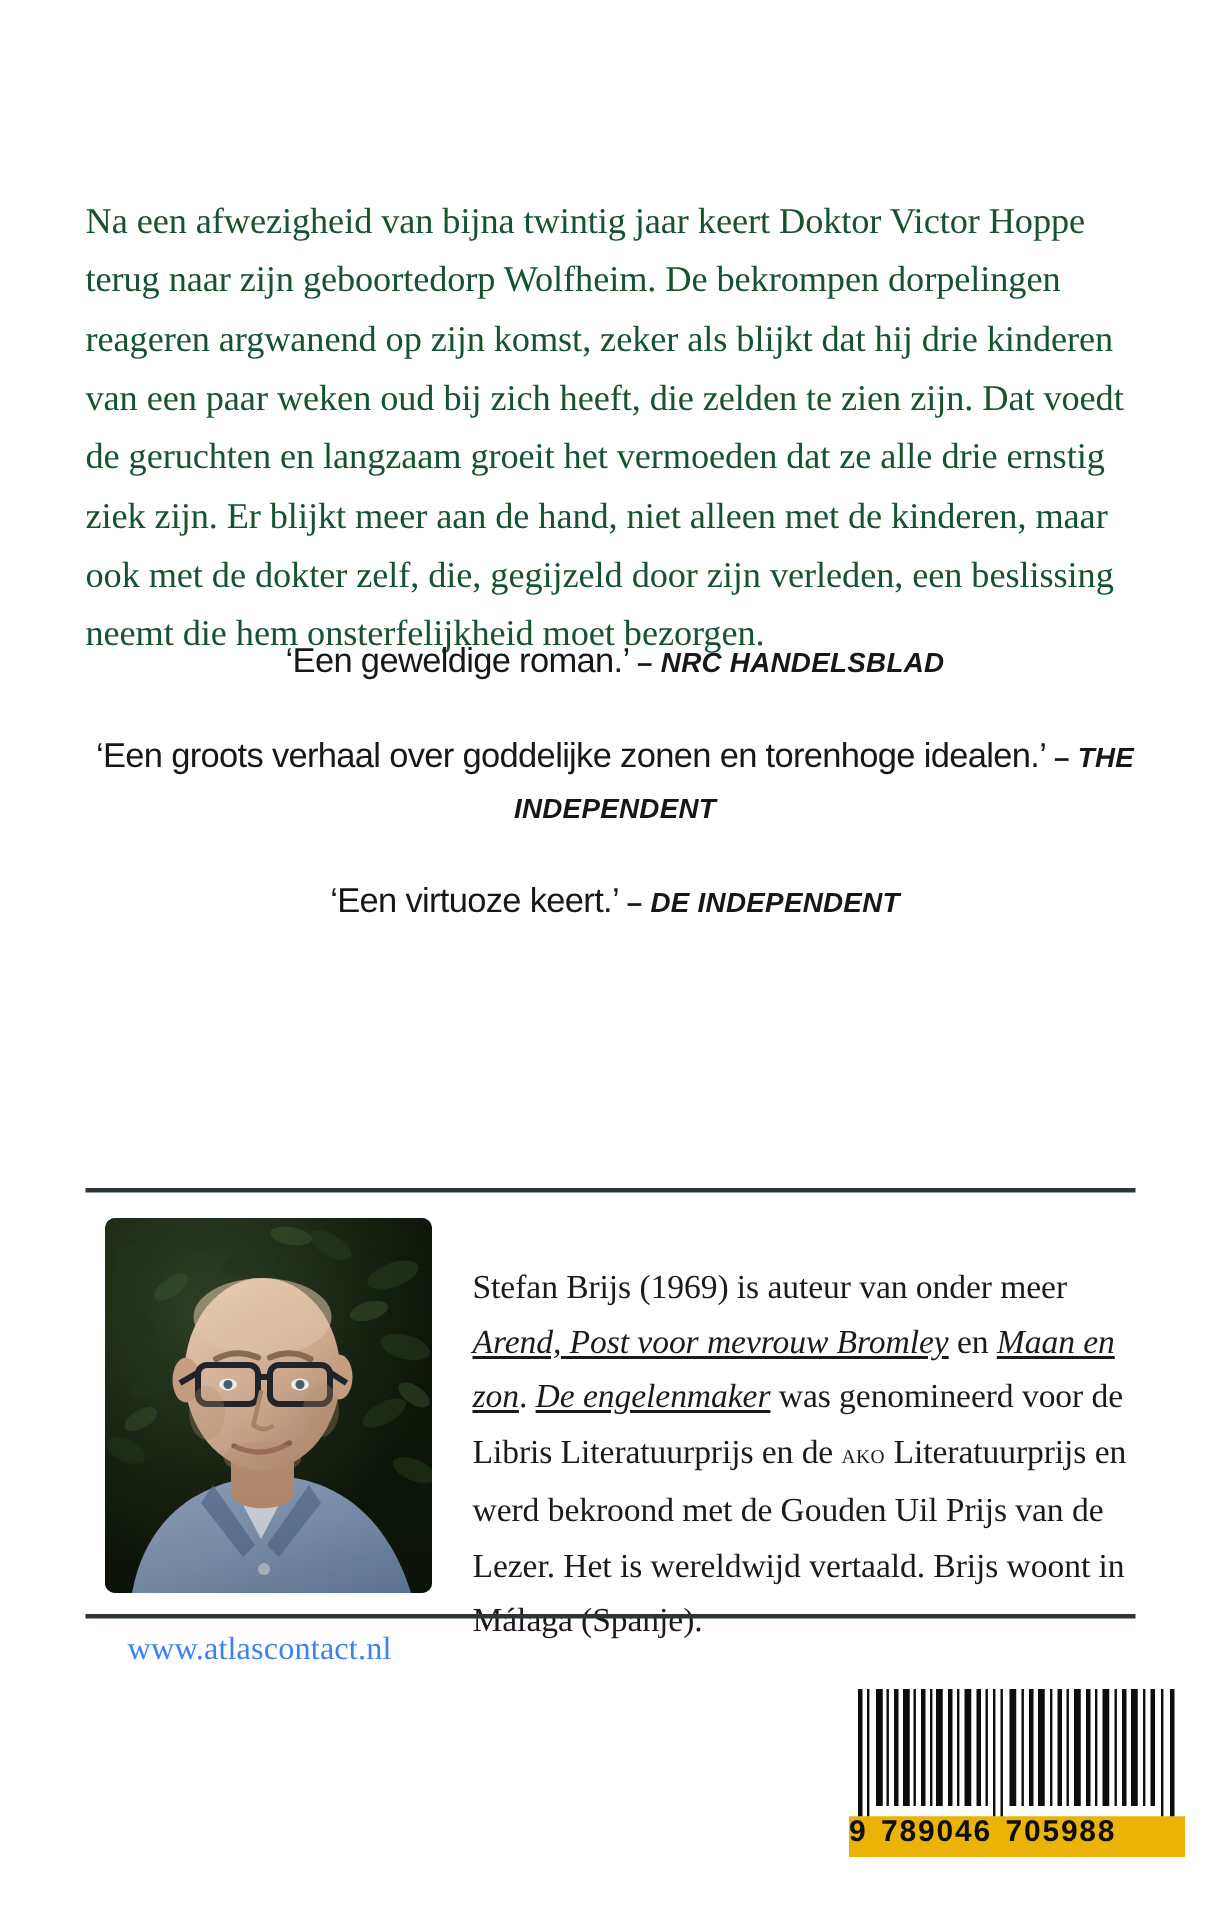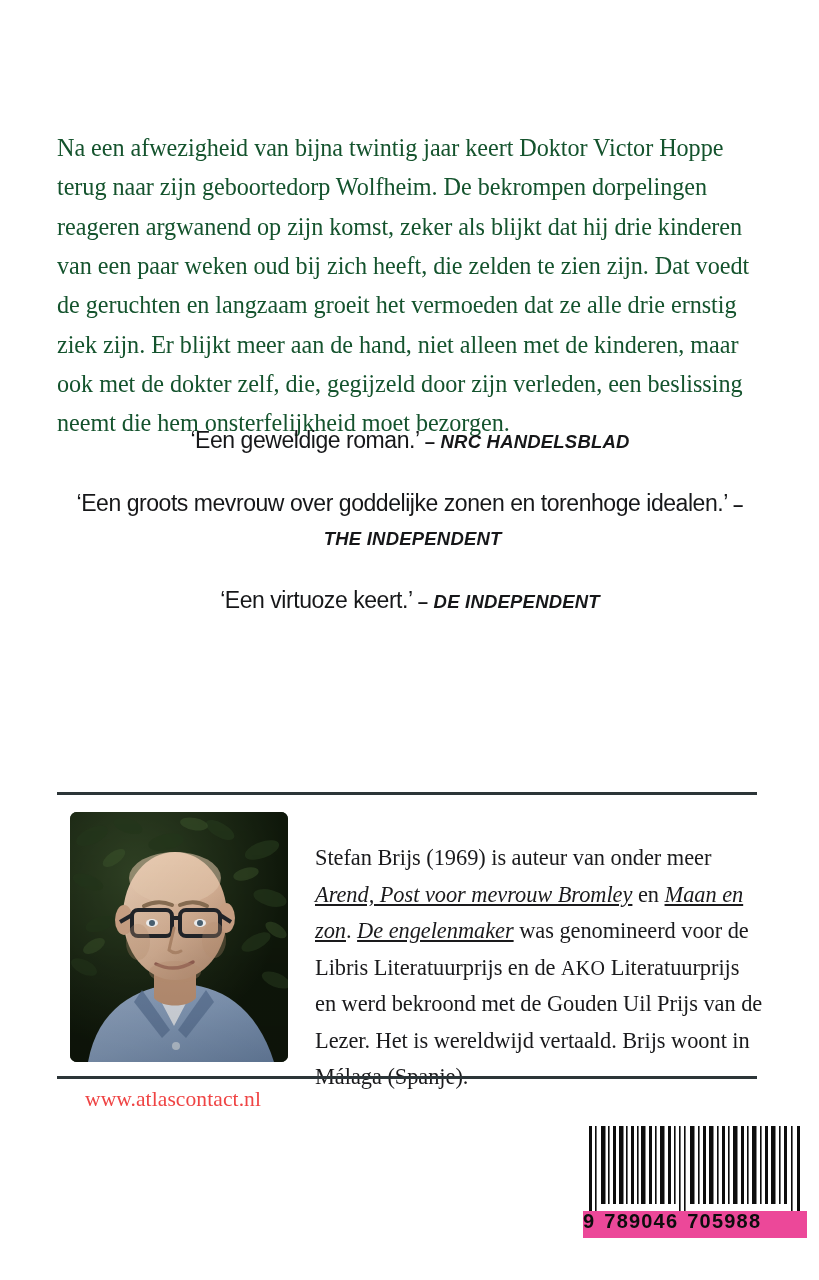--- a/index.html
+++ b/index.html
@@ -103,44 +103,44 @@
     top: 6px;
     width: 448px;
     font-family: "Liberation Serif", serif;
     font-size: 22.4px;
     line-height: 36.5px;
     color: #1a1a1c;
     letter-spacing: -0.05px;
   }
   .author-bio i { font-style: italic; text-decoration: underline; }
   .author-bio .smallcaps {
-    font-size: 20px;
+    font-size: 13px;
     letter-spacing: 0.3px;
   }
 
   
   .website {
     position: absolute;
     left: 85px;
     top: 1084px;
     font-family: "Liberation Serif", serif;
     font-size: 21.5px;
     line-height: 30px;
-    color: #ef4444;
+    color: #3b82f6;
     letter-spacing: 0.1px;
   }
 
   
   .barcode-area {
     position: absolute;
-    left: 583px;
+    left: 566px;
     top: 1126px;
     width: 224px;
     height: 112px;
-    background: #ec4899;
+    background: #eab308;
   }
   .barcode-bars {
     position: absolute;
     left: 0;
     top: 0;
     width: 224px;
     height: 85px;
   }
   .barcode-digits {
     position: absolute;
@@ -169,21 +169,21 @@
 <div class="page">
 
   <p class="blurb">Na een afwezigheid van bijna twintig jaar keert Doktor Victor Hoppe terug naar zijn geboortedorp Wolfheim. De bekrompen dorpelingen reageren argwanend op zijn komst, zeker als blijkt dat hij drie kinderen van een paar weken oud bij zich heeft, die zelden te zien zijn. Dat voedt de geruchten en langzaam groeit het vermoeden dat ze alle drie ernstig ziek zijn. Er blijkt meer aan de hand, niet alleen met de kinderen, maar ook met de dokter zelf, die, gegijzeld door zijn verleden, een beslissing neemt die hem onsterfelijkheid moet bezorgen.</p>
 
   <div class="quotes">
     <p class="quote">
       <span>‘Een geweldige roman.’</span>
       <span class="src"><span class="dash">–</span>&nbsp;<span>NRC HANDELSBLAD</span></span>
     </p>
     <p class="quote">
-      <span>‘Een groots mevrouw over goddelijke zonen en torenhoge idealen.’</span>
+      <span>‘Een groots verhaal over goddelijke zonen en torenhoge idealen.’</span>
       <span class="src"><span class="dash">–</span>&nbsp;<span>THE INDEPENDENT</span></span>
     </p>
     <p class="quote">
       <span>‘Een virtuoze keert.’</span>
       <span class="src"><span class="dash">–</span>&nbsp;<span>DE INDEPENDENT</span></span>
     </p>
   </div>
 
   <div class="rule rule-top"></div>
 

